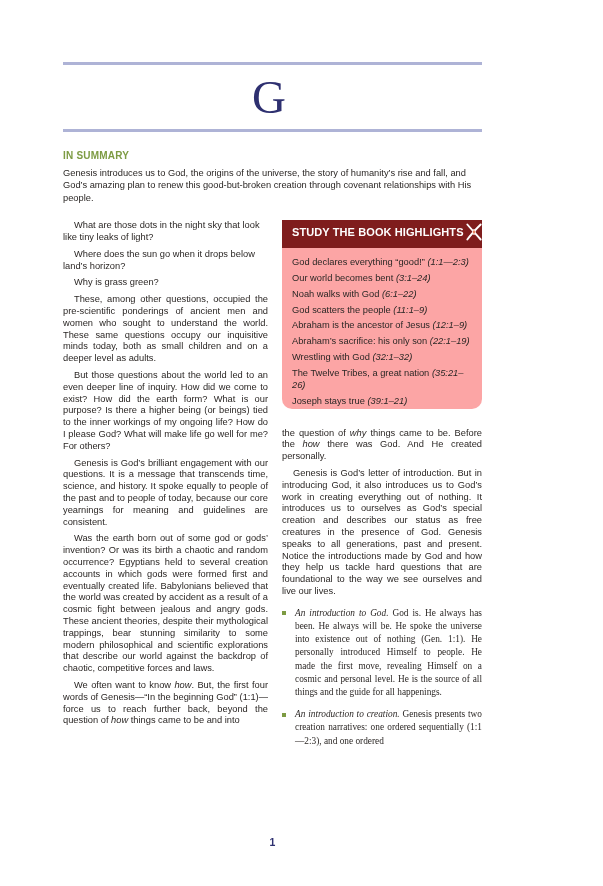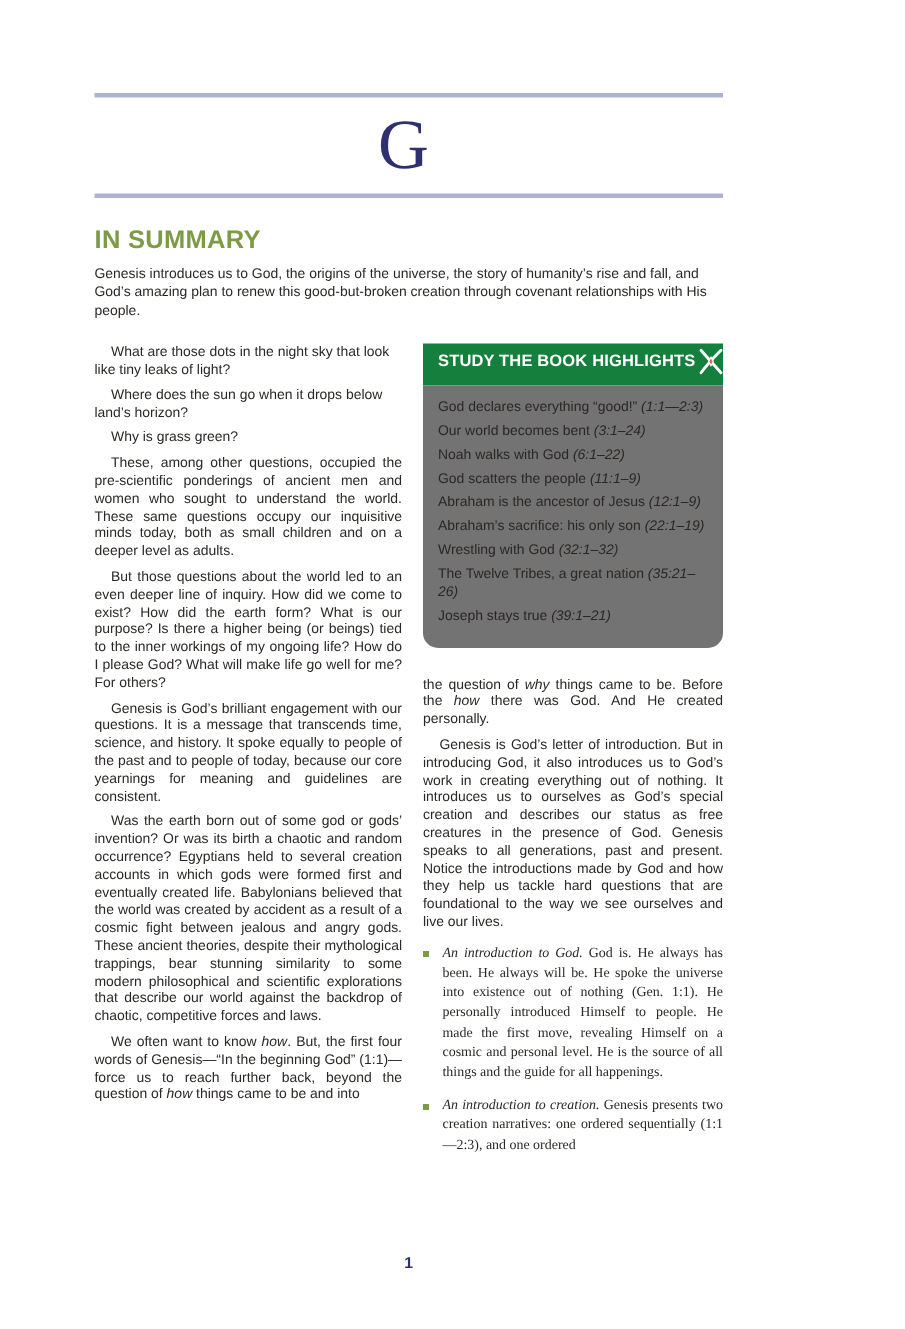--- a/index.html
+++ b/index.html
@@ -33,21 +33,21 @@
     color: #2e3070;
     font-size: 33px;
     letter-spacing: 7px;
     line-height: 1;
   }
   .book-title .initial { font-size: 47px; line-height: 1; }
 
   
   .green-heading {
     color: #7d9b43;
-    font-size: 17px;
+    font-size: 10px;
     font-weight: bold;
     letter-spacing: 0.2px;
     margin: 0 0 6px 0;
   }
   .summary-section { margin-top: 18px; }
   .summary-section p {
     margin: 0;
     font-size: 9.3px;
     line-height: 12.4px;
     text-align: left;
@@ -65,40 +65,40 @@
     line-height: 11.8px;
     text-align: justify;
     text-indent: 11px;
   }
   .col-left p.q { text-align: left; }
   .col-right p.no-indent { text-indent: 0; }
 
   
   .hl-box { margin-bottom: 19px; }
   .hl-header {
-    background: #15803d;
+    background: #7f1d1d;
     height: 28px;
     display: flex;
     align-items: center;
     justify-content: space-between;
     padding: 0 5px 4px 10px;
     box-sizing: border-box;
   }
   .hl-title {
     color: #ffffff;
     font-weight: bold;
     font-size: 11px;
     letter-spacing: 0.1px;
     white-space: nowrap;
   }
   .hl-ornament { width: 20px; height: 20px; flex: 0 0 auto; }
   .hl-body {
-    background: #737373;
+    background: #fca5a5;
     border-radius: 0 0 10px 10px;
-    padding: 8px 10px 16px 10px;
+    padding: 8px 10px 2px 10px;
   }
   .hl-list { list-style: none; margin: 0; padding: 0; }
   .hl-list li {
     font-size: 9.3px;
     line-height: 12px;
     margin-bottom: 3.8px;
     text-align: left;
   }
   .hl-list li:last-child { margin-bottom: 0; }
 

